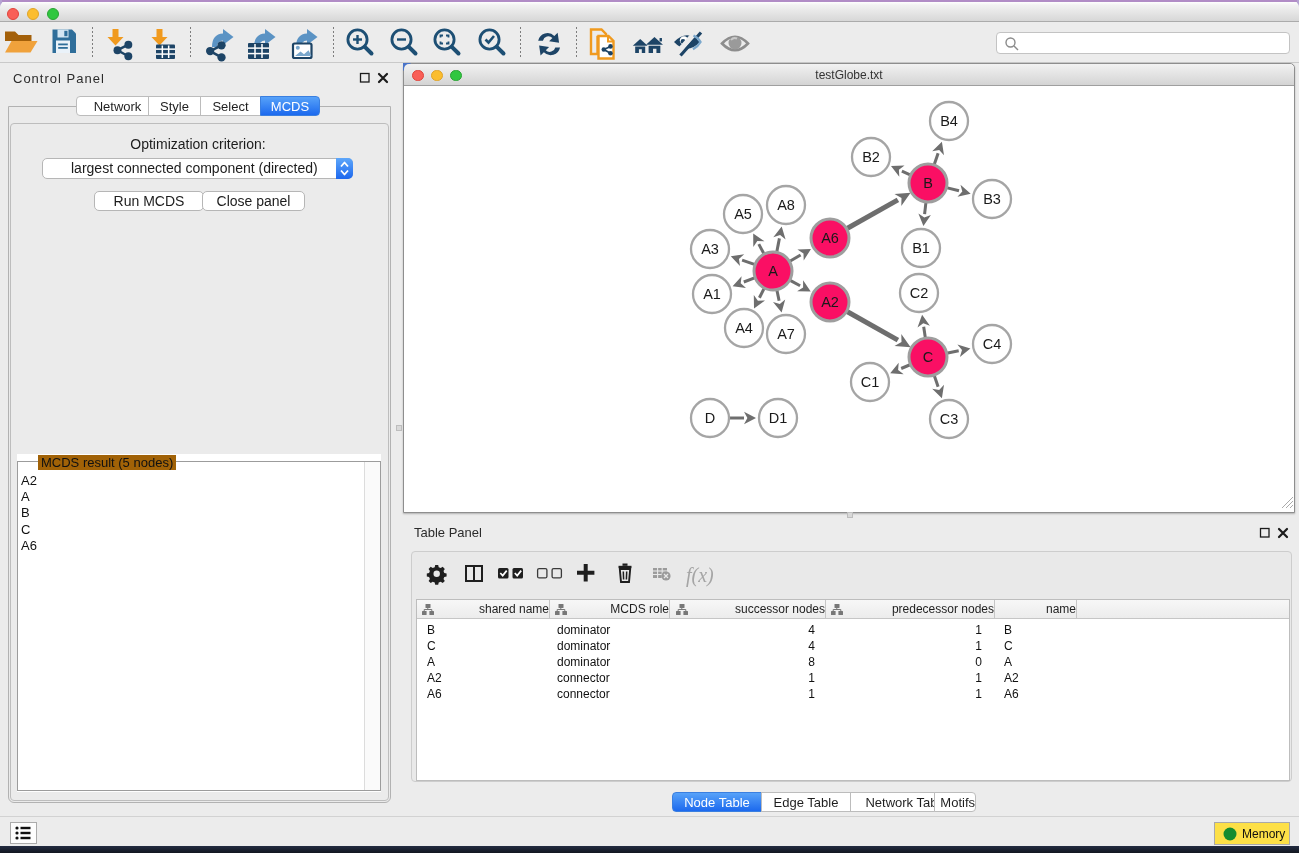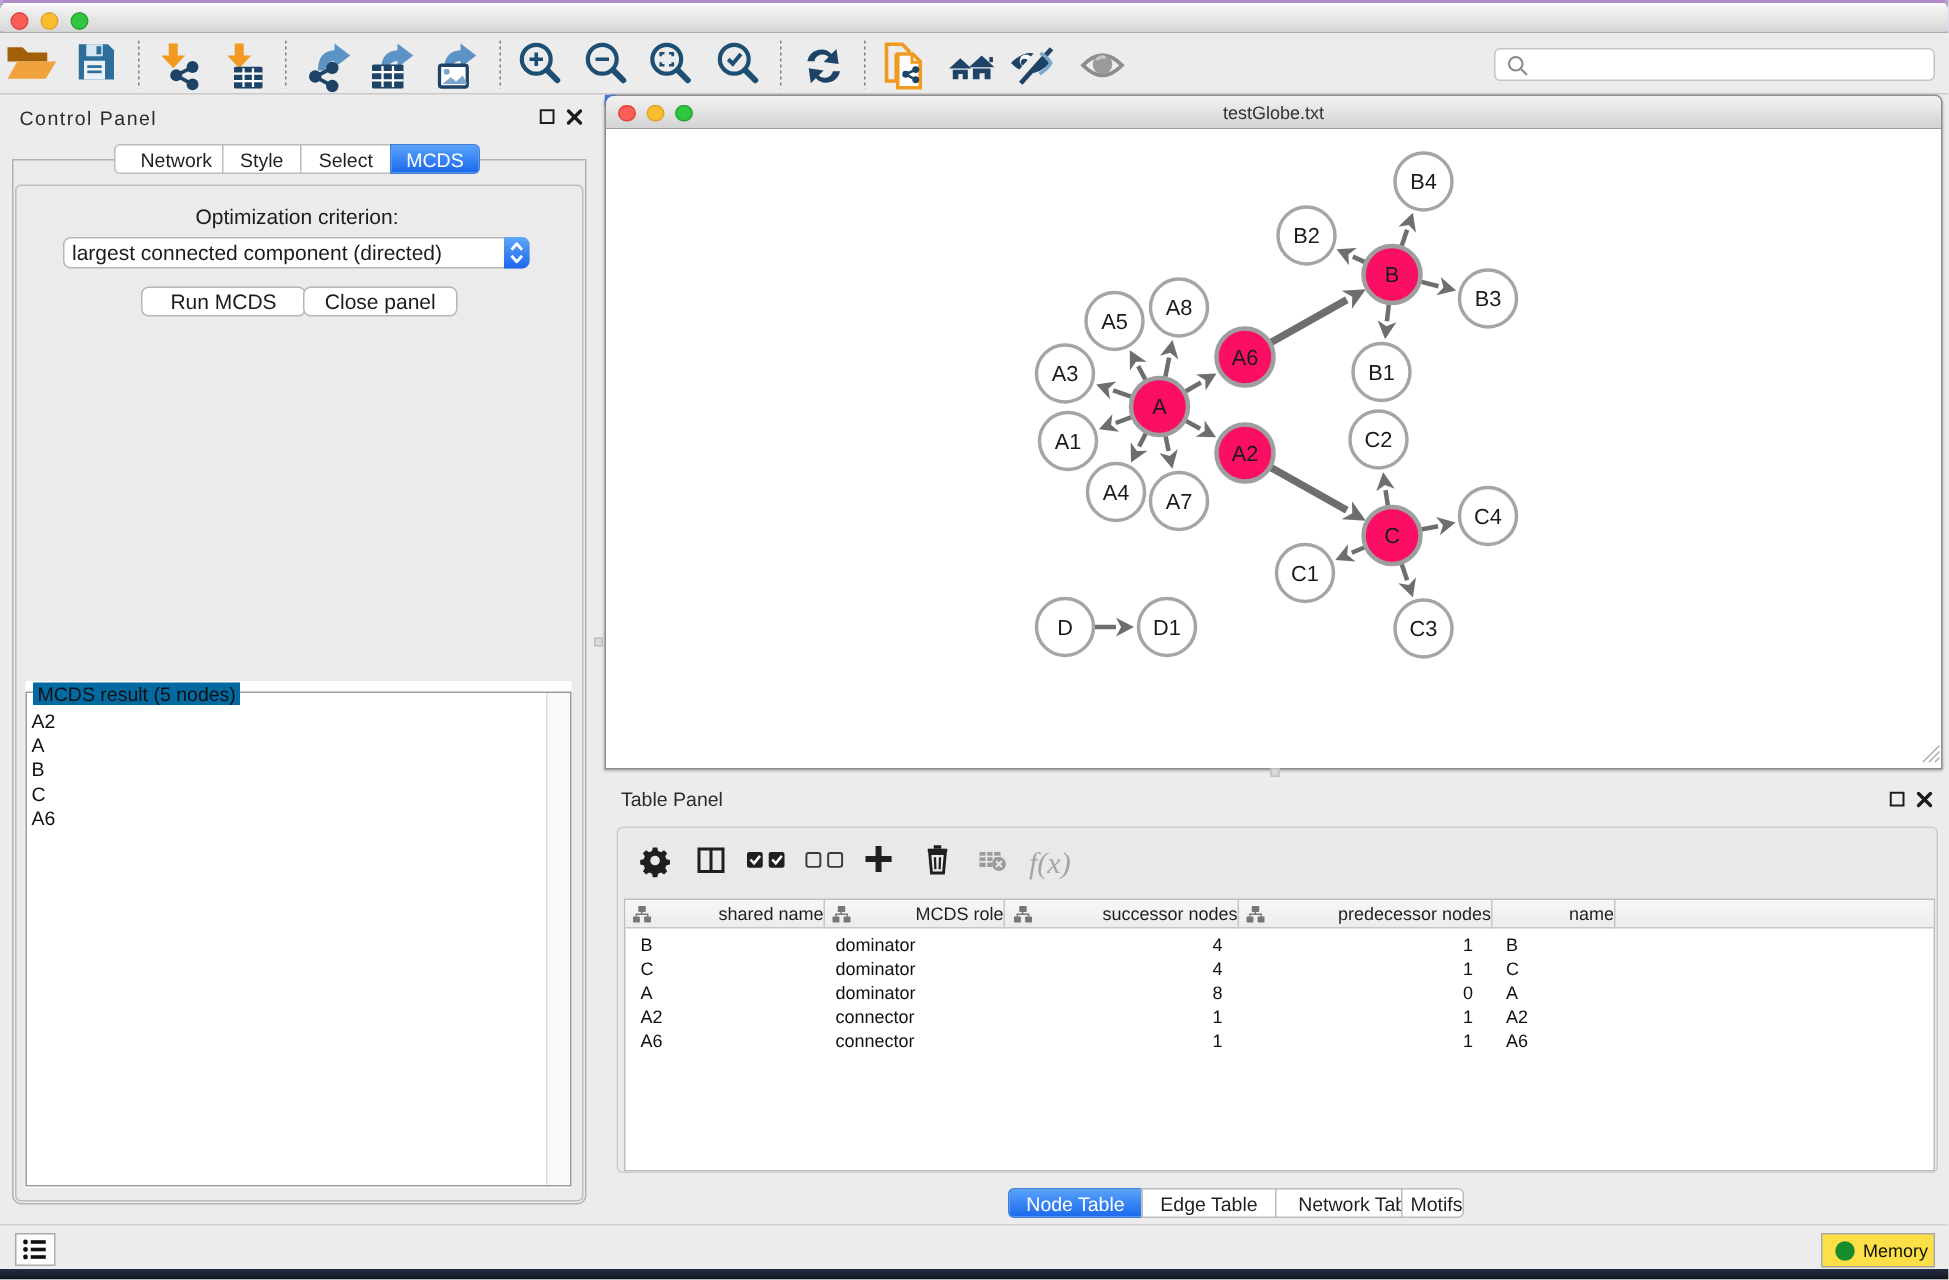--- a/index.html
+++ b/index.html
@@ -25,26 +25,26 @@
 #searchbox { left:996px; top:10px; width:294px; height:22px; background:#fff; border:1px solid #c3c3c3; border-radius:4px; }
 
 
 #cp-title { left:13px; top:71px; font-size:13px; letter-spacing:1px; color:#2b2b2b; }
 #cp-tabs { left:76px; top:96px; height:20px; }
 .tabseg { position:absolute; top:0; height:20px; background:#fff; border:1px solid #bcbcbc; font-size:13px; color:#1f1f1f; text-align:center; line-height:19px; }
 .tabseg.sel { background:linear-gradient(#57a2f9,#1c69ee); color:#fff; border-color:#3a7fe0; }
 #cp-outer { left:8px; top:106px; width:383px; height:697px; border:1px solid #b2b2b2; border-radius:0 0 6px 6px; background:#ebebeb; }
 #cp-inner { left:10px; top:123px; width:379px; height:678px; border:1px solid #bdbdbd; border-radius:4px; background:#ebebeb; }
 #opt-label { left:0; top:136px; width:396px; text-align:center; font-size:14px; color:#1c1c1c; }
-#dropdown { left:42px; top:158px; width:311px; height:21px; background:#fff; border:1px solid #b6b6b6; border-radius:5px; font-size:14px; color:#1c1c1c; line-height:19px; padding-left:5px; }
+#dropdown { left:42px; top:158px; width:311px; height:21px; background:#fff; border:1px solid #b6b6b6; border-radius:5px; font-size:14px; color:#1c1c1c; line-height:19px; padding-left:28px; }
 #dd-step { position:absolute; right:-1px; top:-1px; width:17px; height:21px; background:linear-gradient(#5ea7fa,#1c67ee); border-radius:0 5px 5px 0; }
 .btn { position:absolute; top:191px; height:20px; background:#fff; border:1px solid #b6b6b6; border-radius:5px; font-size:14px; color:#1c1c1c; text-align:center; line-height:18px; }
 #result-white { left:17px; top:454px; width:364px; height:338px; background:#fff; }
 #result-box { left:17px; top:461px; width:364px; height:330px; background:#fff; border:1px solid #9c9c9c; }
-#result-legend { left:22px; top:455px; background:#0369a1; padding:0 3px; font-size:13px; color:#111; }
+#result-legend { left:38px; top:455px; background:#a16207; padding:0 3px; font-size:13px; color:#111; }
 #result-list { left:21px; top:473px; font-size:13px; color:#111; line-height:16.2px; }
 #result-scroll { left:364px; top:462px; width:16px; height:328px; background:#fafafa; border-left:1px solid #dcdcdc; }
 
 
 #netframe { left:403px; top:63px; width:892px; height:450px; border:1px solid #8e8e8e; border-radius:5px 5px 0 0; background:#fff; box-shadow:0 1px 2px rgba(0,0,0,0.25); }
 #net-titlebar { position:absolute; left:0; top:0; width:100%; height:22px; background:linear-gradient(#f2f2f2,#d4d4d4); border-bottom:1px solid #9f9f9f; border-radius:5px 5px 0 0; }
 #net-title { width:100%; text-align:center; top:4px; font-size:12px; color:#333; }
 #net-canvas { position:absolute; left:1px; top:23px; width:889px; height:425px; background:#fff; }
 
 

